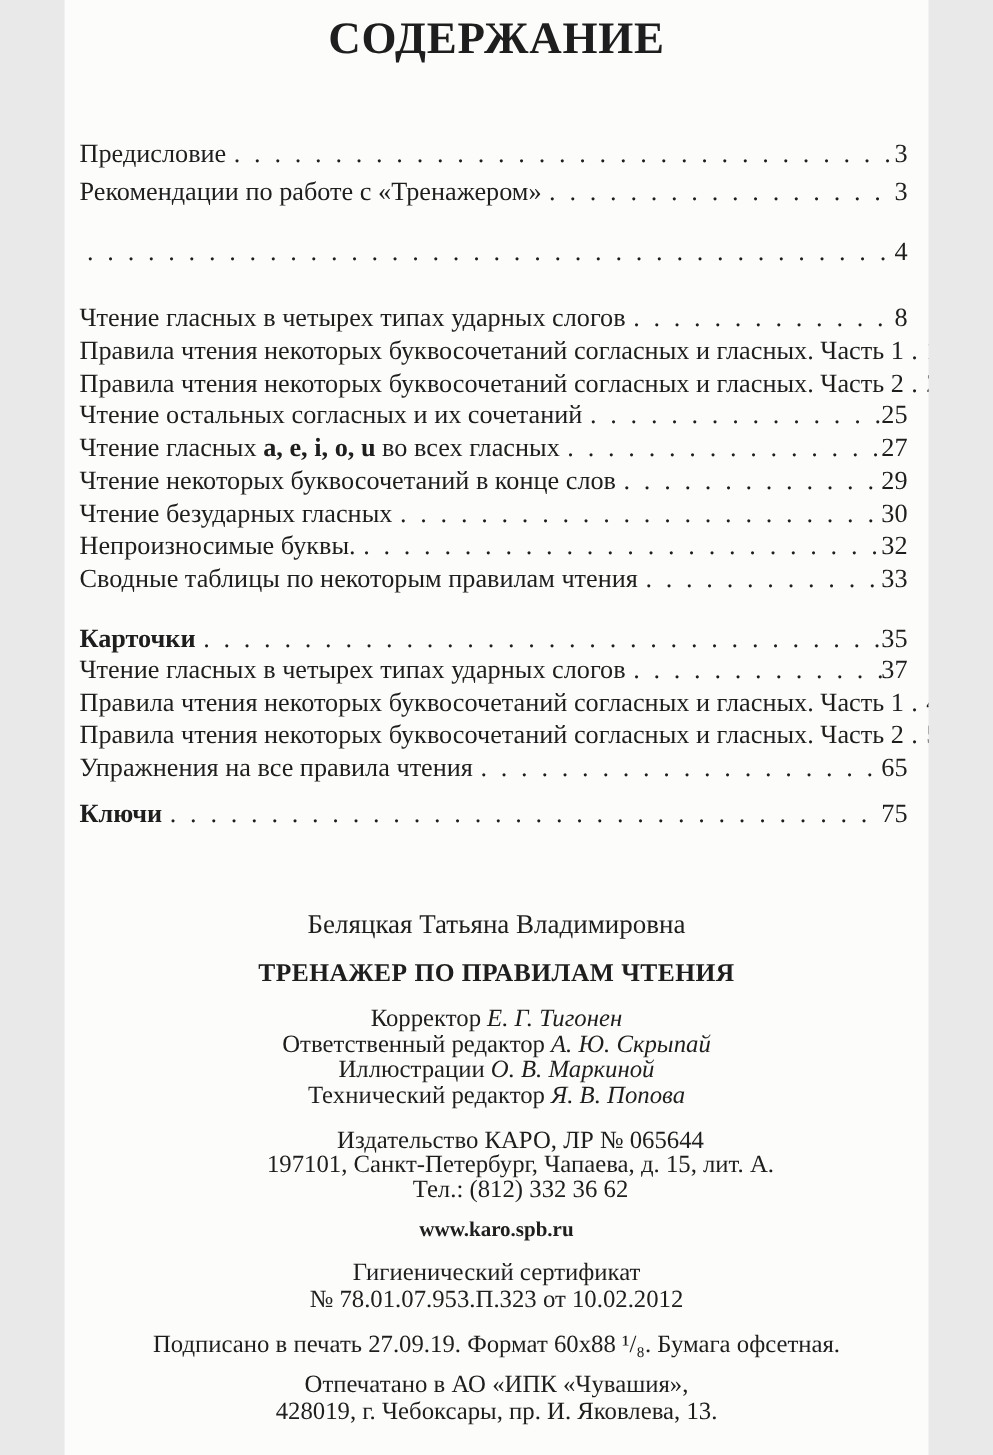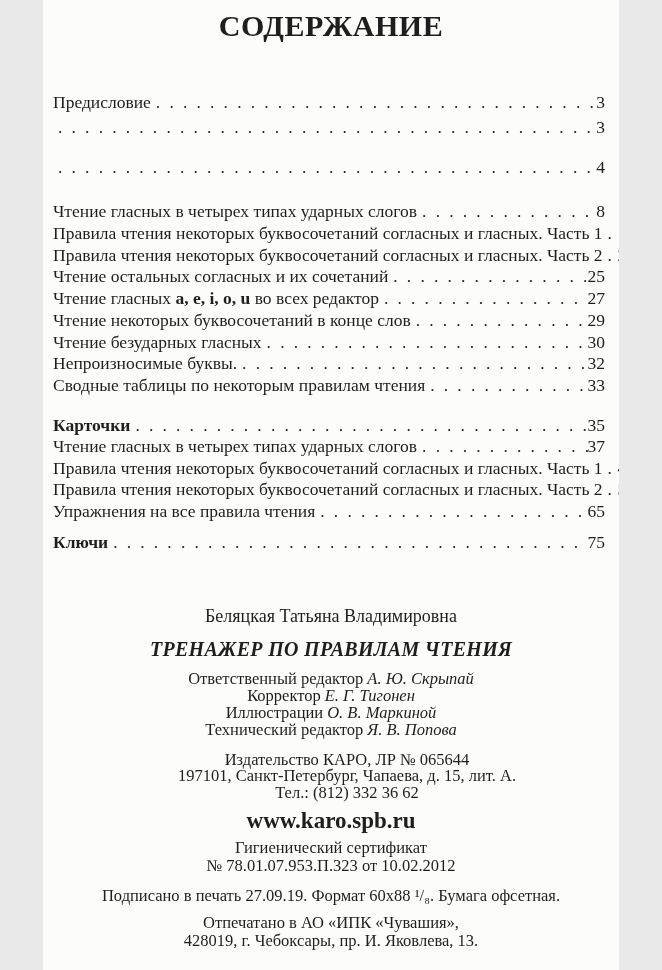--- a/index.html
+++ b/index.html
@@ -29,44 +29,45 @@
   .toc-label{white-space:nowrap;}
   .b{font-weight:bold;}
   .leader{
     flex:1 1 auto;min-width:10px;
     overflow:hidden;white-space:nowrap;
     letter-spacing:2.4px;margin-left:5px;
   }
   .toc-page{white-space:nowrap;}
   .colophon{text-align:center;font-size:16.5px;}
   .author{font-size:18px;line-height:20px;margin-top:52px;}
-  .book-title{font-size:20px;line-height:26px;margin-top:10px;font-weight:bold;letter-spacing:0.3px;font-style:italic;}
+  .book-title{font-size:17px;line-height:26px;margin-top:10px;font-weight:bold;letter-spacing:0.3px;}
   .credits{margin-top:8px;line-height:17px;}
   .credit-role{margin-right:4px;}
   .credit-name{font-style:italic;}
   .publisher{margin-top:14px;line-height:16.5px;padding-left:32px;}
-  .website{margin-top:11px;line-height:18px;font-weight:bold;font-size:23px;}
+  .website{margin-top:11px;line-height:18px;font-weight:bold;font-size:14px;}
   .cert{margin-top:9px;line-height:18px;}
   .print{margin-top:12px;line-height:17.5px;}
   .printedat{margin-top:9px;line-height:18px;}
 </style>
 </head>
 <body>
 
 <div class="page">
   <h1 class="page-title">СОДЕРЖАНИЕ</h1>
 
   <div class="toc" id="toc">
       <div class="toc-group g1">
         <div class="toc-row">
           <span class="toc-label"><span>Предисловие</span></span>
           <span class="leader">. . . . . . . . . . . . . . . . . . . . . . . . . . . . . . . . . . . . . . . . . . . . . . . . . . . . . . . . . . . . . . . . . . . . . .</span>
           <span class="toc-page">3</span>
         </div>
         <div class="toc-row">
+          <span class="toc-label"><span>Рекомендации по работе с «Тренажером»</span></span>
           <span class="leader">. . . . . . . . . . . . . . . . . . . . . . . . . . . . . . . . . . . . . . . . . . . . . . . . . . . . . . . . . . . . . . . . . . . . . .</span>
           <span class="toc-page">3</span>
         </div>
       </div>
       <div class="toc-group g2">
         <div class="toc-row">
           <span class="leader">. . . . . . . . . . . . . . . . . . . . . . . . . . . . . . . . . . . . . . . . . . . . . . . . . . . . . . . . . . . . . . . . . . . . . .</span>
           <span class="toc-page">4</span>
         </div>
       </div>
@@ -85,21 +86,21 @@
           <span class="toc-label"><span>Правила чтения некоторых буквосочетаний согласных и гласных. Часть 2</span></span>
           <span class="leader">. . . . . . . . . . . . . . . . . . . . . . . . . . . . . . . . . . . . . . . . . . . . . . . . . . . . . . . . . . . . . . . . . . . . . .</span>
           <span class="toc-page">22</span>
         </div>
         <div class="toc-row">
           <span class="toc-label"><span>Чтение остальных согласных и их сочетаний</span></span>
           <span class="leader">. . . . . . . . . . . . . . . . . . . . . . . . . . . . . . . . . . . . . . . . . . . . . . . . . . . . . . . . . . . . . . . . . . . . . .</span>
           <span class="toc-page">25</span>
         </div>
         <div class="toc-row">
-          <span class="toc-label"><span>Чтение гласных </span><span class="b">a, e, i, o, u</span><span> во всех редактор</span></span>
+          <span class="toc-label"><span>Чтение гласных </span><span class="b">a, e, i, o, u</span><span> во всех гласных</span></span>
           <span class="leader">. . . . . . . . . . . . . . . . . . . . . . . . . . . . . . . . . . . . . . . . . . . . . . . . . . . . . . . . . . . . . . . . . . . . . .</span>
           <span class="toc-page">27</span>
         </div>
         <div class="toc-row">
           <span class="toc-label"><span>Чтение некоторых буквосочетаний в конце слов</span></span>
           <span class="leader">. . . . . . . . . . . . . . . . . . . . . . . . . . . . . . . . . . . . . . . . . . . . . . . . . . . . . . . . . . . . . . . . . . . . . .</span>
           <span class="toc-page">29</span>
         </div>
         <div class="toc-row">
           <span class="toc-label"><span>Чтение безударных гласных</span></span>
@@ -150,22 +151,22 @@
           <span class="leader">. . . . . . . . . . . . . . . . . . . . . . . . . . . . . . . . . . . . . . . . . . . . . . . . . . . . . . . . . . . . . . . . . . . . . .</span>
           <span class="toc-page">75</span>
         </div>
       </div>
     </div>
 
   <div class="colophon">
     <div class="author">Беляцкая Татьяна Владимировна</div>
     <div class="book-title">ТРЕНАЖЕР ПО ПРАВИЛАМ ЧТЕНИЯ</div>
     <div class="credits" id="credits">
+        <div class="credit-line"><span class="credit-role">Корректор</span><span class="credit-name">Е. Г. Тигонен</span></div>
         <div class="credit-line"><span class="credit-role">Ответственный редактор</span><span class="credit-name">А. Ю. Скрыпай</span></div>
-        <div class="credit-line"><span class="credit-role">Корректор</span><span class="credit-name">Е. Г. Тигонен</span></div>
         <div class="credit-line"><span class="credit-role">Иллюстрации</span><span class="credit-name">О. В. Маркиной</span></div>
         <div class="credit-line"><span class="credit-role">Технический редактор</span><span class="credit-name">Я. В. Попова</span></div>
       </div>
     <div class="publisher" id="publisher">
         <div class="line">Издательство КАРО, ЛР № 065644</div>
         <div class="line">197101, Санкт-Петербург, Чапаева, д. 15, лит. А.</div>
         <div class="line">Тел.: (812) 332 36 62</div>
       </div>
     <div class="website">www.karo.spb.ru</div>
     <div class="cert" id="cert">

